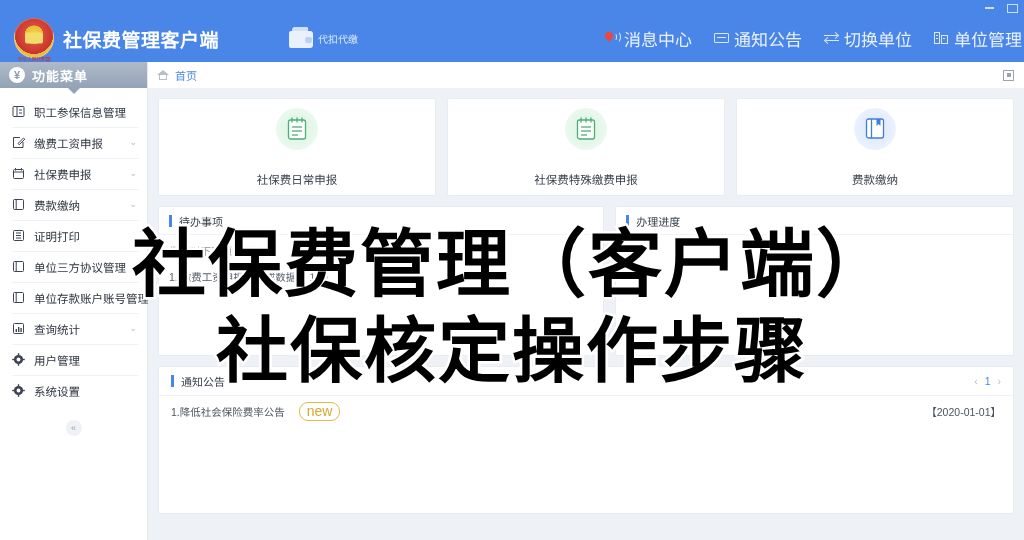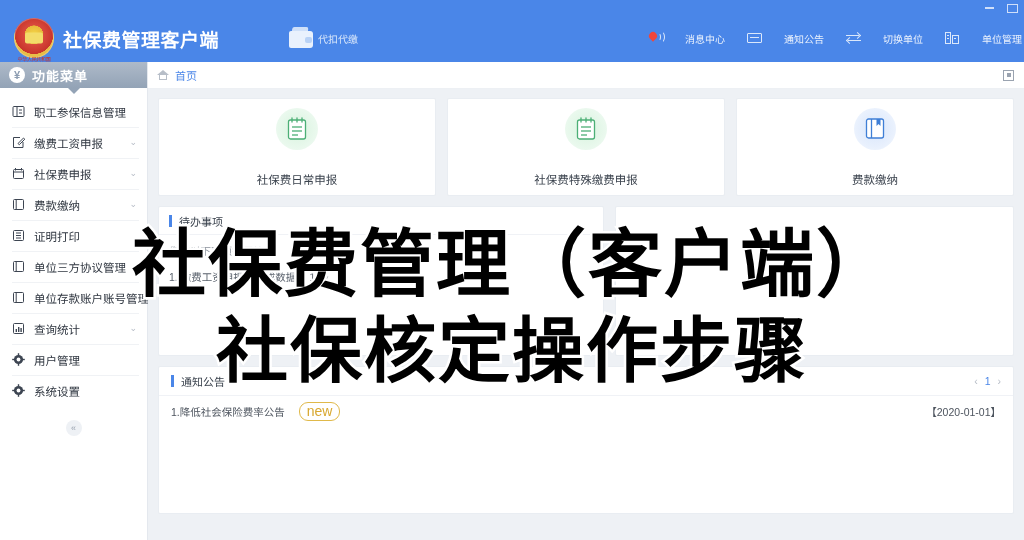--- a/index.html
+++ b/index.html
@@ -71,22 +71,22 @@
   .wallet-icon .clasp {
     position: absolute; right: 3px; top: 10px; width: 7px; height: 6px;
     background: #b9d2f6; border-radius: 2px;
   }
 
   .header-right {
     margin-left: auto; display: flex; align-items: center; gap: 22px;
     padding-right: 0; height: 100%;
   }
   .hr-item {
-    display: flex; align-items: center; gap: 22px;
-    color: #eaf1fd; font-size: 10px; cursor: default; white-space: nowrap;
+    display: flex; align-items: center; gap: 5px;
+    color: #eaf1fd; font-size: 17px; cursor: default; white-space: nowrap;
   }
   .hr-item:last-child { padding-right: 2px; }
   .hr-ico { width: 15px; height: 14px; position: relative; flex: none; }
 
   
   .ico-msg .pin {
     position: absolute; left: 1px; top: 1px; width: 8px; height: 8px;
     background: #f0463c; border-radius: 50% 50% 50% 0; transform: rotate(-45deg);
   }
   .ico-msg .wave1, .ico-msg .wave2 {
@@ -556,20 +556,24 @@
             <span class="panel-bar"></span>
             <span class="panel-title">待办事项</span>
           </div>
           <div class="panel-body">
             <div class="panel-sub">您有以下事项需要处理</div>
             <div class="panel-row">1. 缴费工资申报未完成数据有 1 条</div>
           </div>
         </div>
 
         <div class="panel proc">
+          <div class="panel-head">
+            <span class="panel-bar"></span>
+            <span class="panel-title">办理进度</span>
+          </div>
           <div class="panel-body"></div>
         </div>
 
       </div>
 
       <div class="notice">
         <div class="notice-head">
           <span class="panel-bar"></span>
           <span class="panel-title">通知公告</span>
           <span class="pager">

